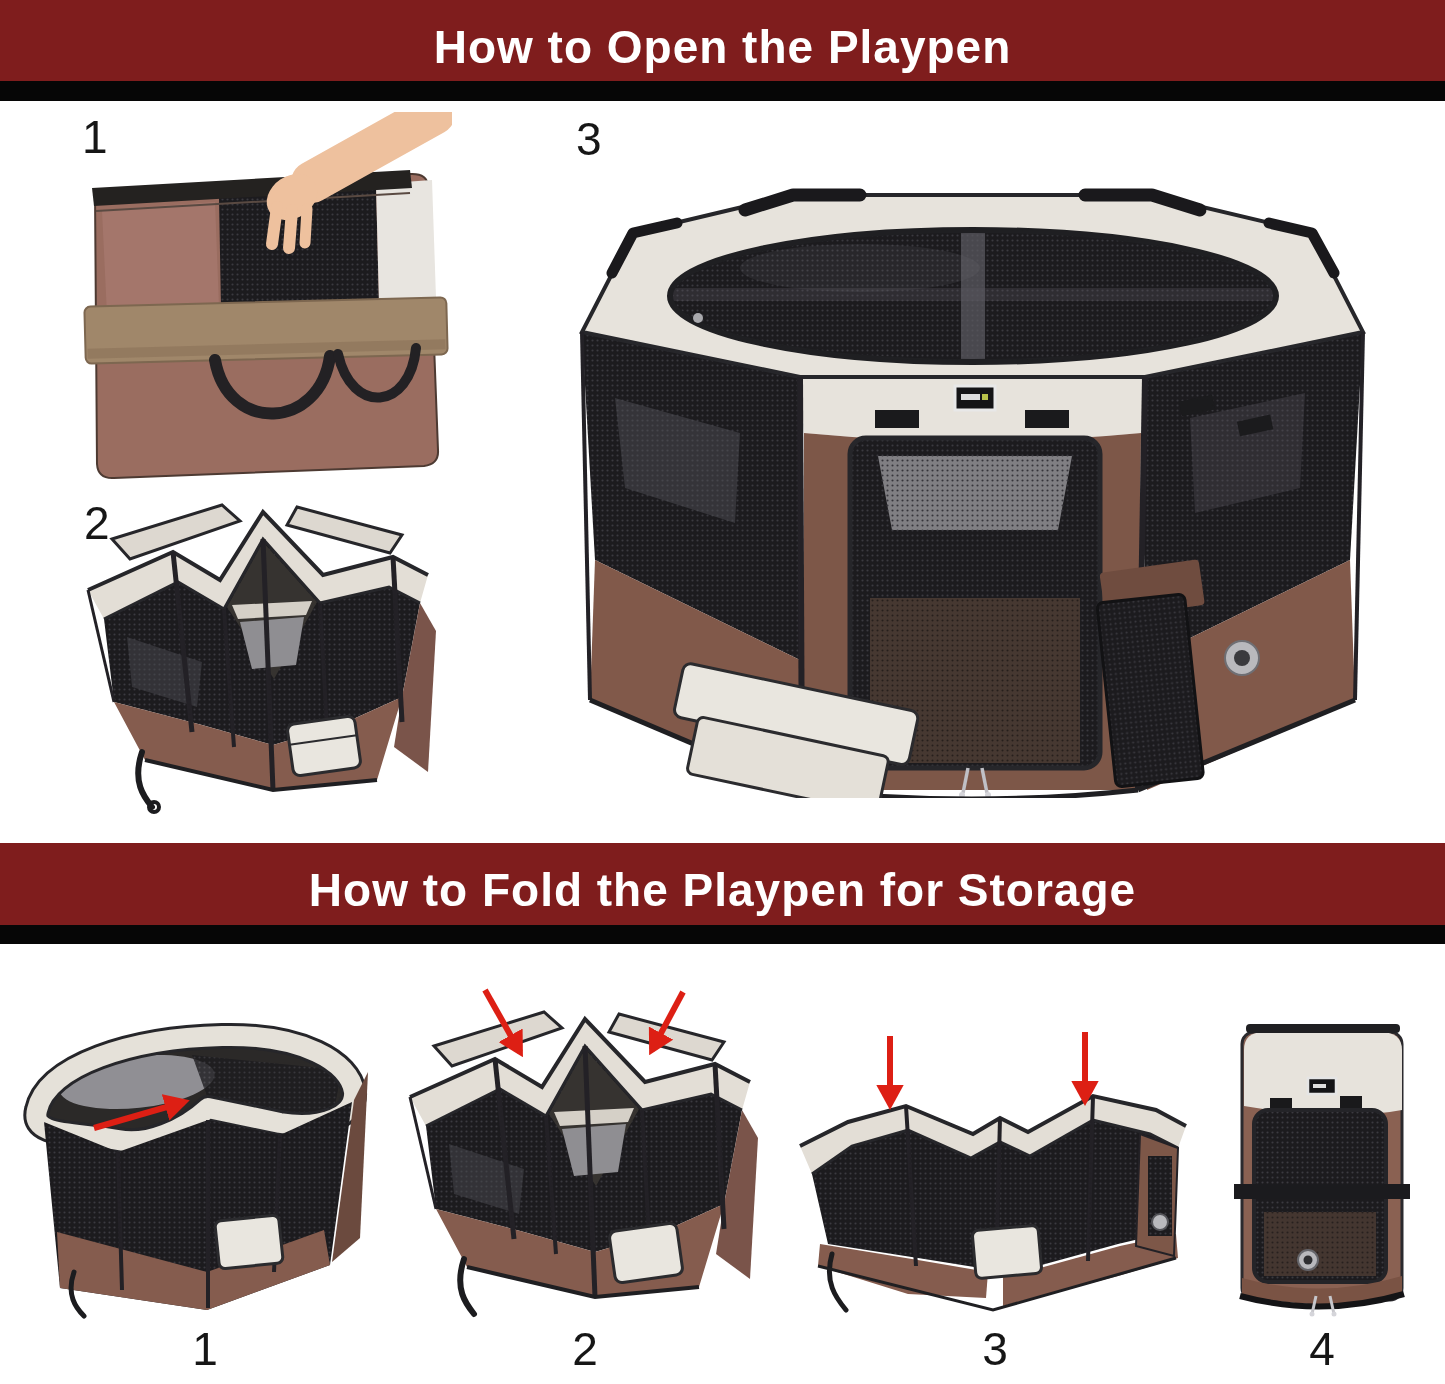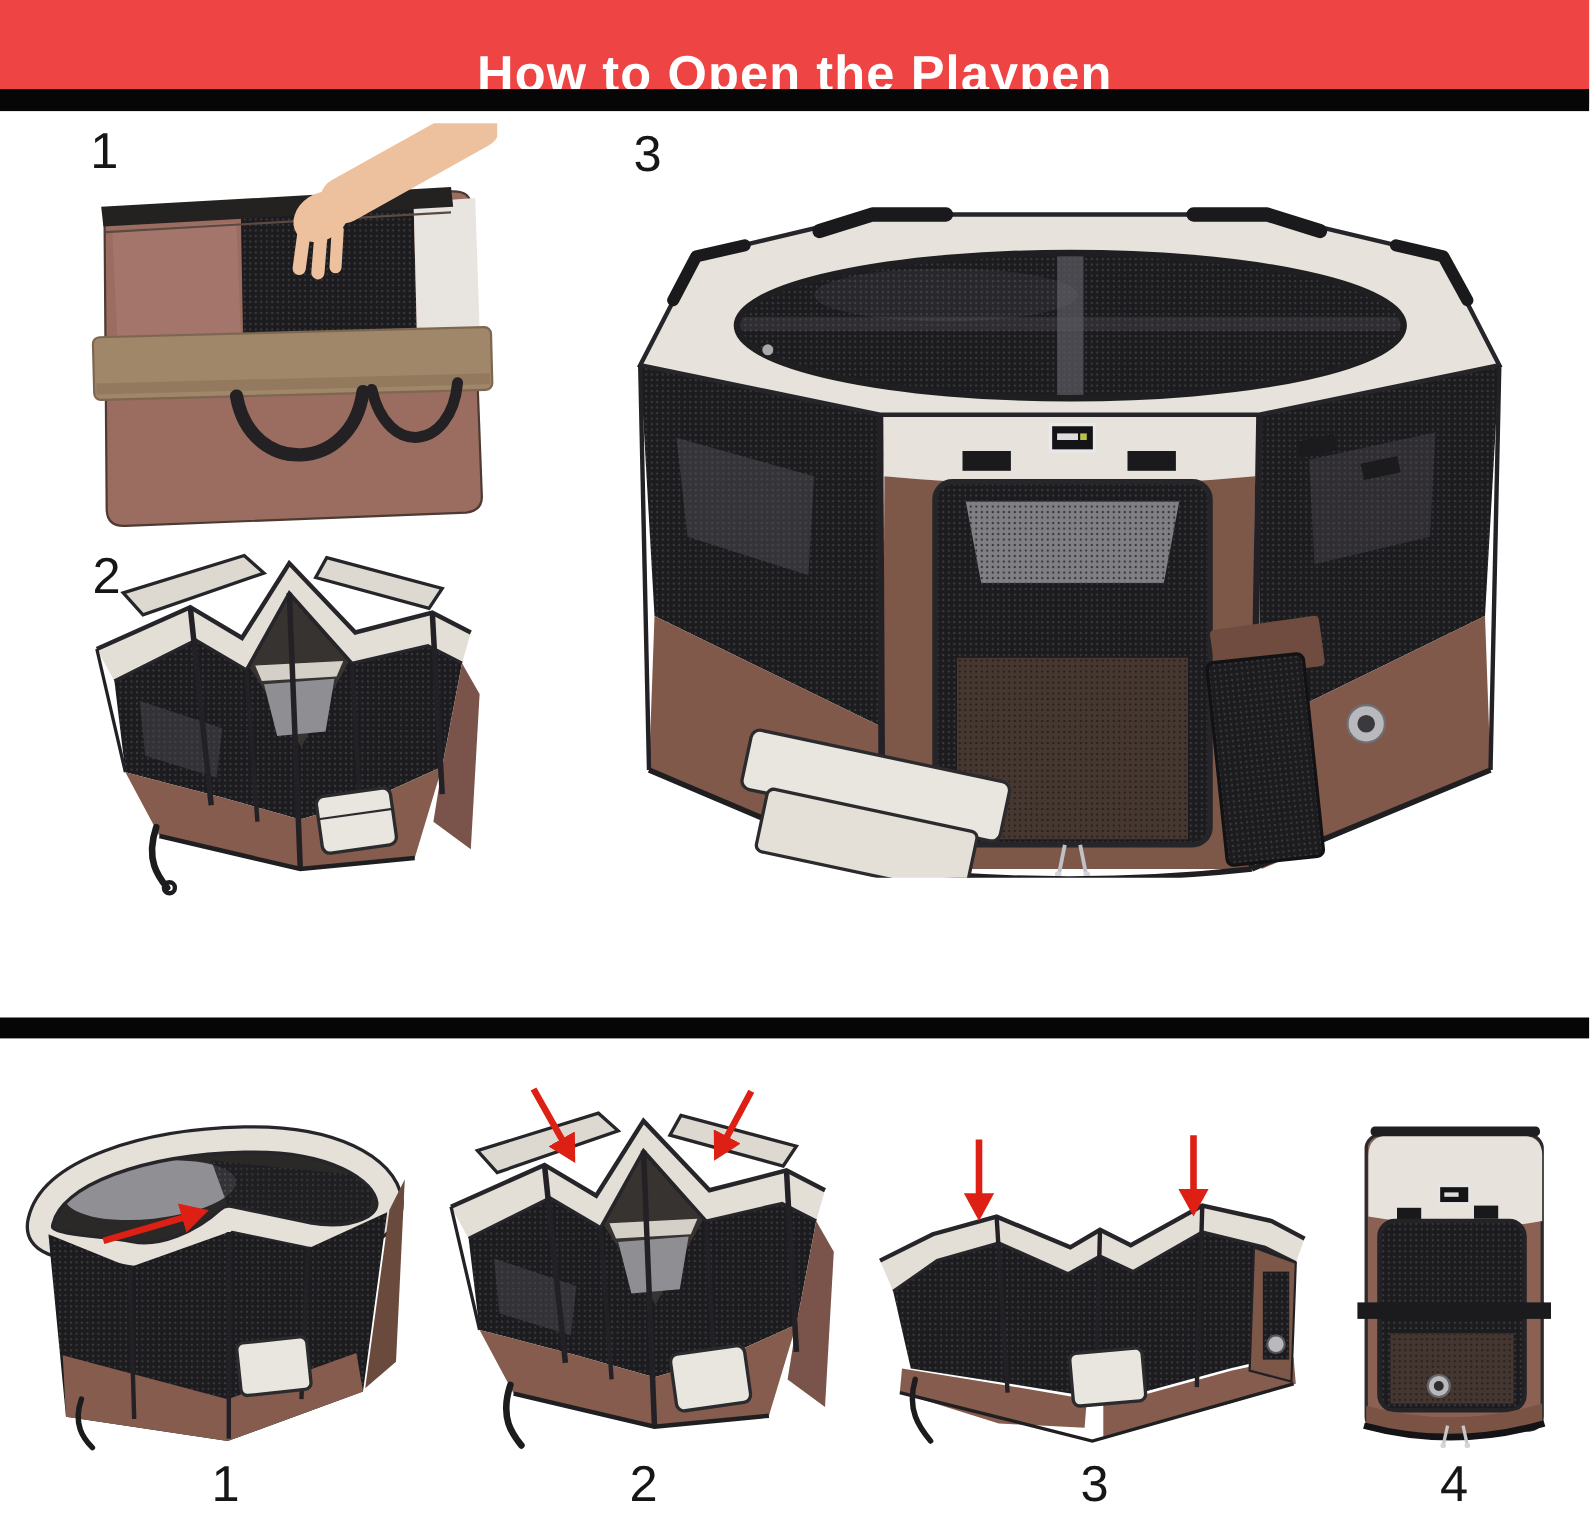--- a/index.html
+++ b/index.html
@@ -1,17 +1,17 @@
 <!DOCTYPE html>
 <html><head>
 <meta charset="utf-8">
 <style>
   html,body{margin:0;padding:0;}
   #page{position:relative;width:1445px;height:1384px;background:#ffffff;overflow:hidden;font-family:"Liberation Sans",sans-serif;}
-  .banner{position:absolute;left:0;width:1445px;height:94px;background:#ef4444;display:flex;align-items:flex-end;justify-content:center;}
+  .banner{position:absolute;left:0;width:1445px;height:94px;background:#7f1d1d;display:flex;align-items:center;justify-content:center;}
   .banner span{color:#ffffff;font-size:46px;font-weight:700;letter-spacing:1px;}
   .bar{position:absolute;left:0;width:1445px;background:#060606;}
   .step-num{position:absolute;font-size:46px;font-weight:400;color:#161616;line-height:1;}
   .fig{position:absolute;}
 </style>
 </head>
 <body>
 
 <div id="page">
 
@@ -158,20 +158,23 @@
     <path d="M73,263 L201,293 L305,283" fill="none" stroke="#1f1f22" stroke-width="4"></path>
     <g transform="rotate(-8 252 249)">
       <rect x="218" y="223" width="68" height="52" rx="7" fill="#e9e6df" stroke="#2b2b2e" stroke-width="3"></rect>
       <line x1="218" y1="243" x2="286" y2="243" stroke="#2b2b2e" stroke-width="2"></line>
     </g>
     <path d="M70,255 C60,285 72,300 80,310" fill="none" stroke="#1c1c1f" stroke-width="6" stroke-linecap="round"></path>
     <circle cx="82" cy="310" r="5" fill="none" stroke="#1c1c1f" stroke-width="4"></circle>
   </g>
 </svg>
 
+<div class="banner" style="top:843px">
+  <span>How to Fold the Playpen for Storage</span>
+</div>
 <div class="bar" style="top:925px;height:19px"></div>
 
 <svg class="fig" style="left:12px;top:1010px" width="360" height="312" viewBox="0 0 360 312">
   <g>
     <path d="M25,100 C35,55 120,28 210,26 C290,24 338,52 342,82 C344,106 310,120 268,113 L196,98 C172,120 135,136 106,130 C66,122 18,128 25,100 Z" fill="#2b2928"></path>
     <ellipse cx="125" cy="72" rx="78" ry="26" fill="#908f94" transform="rotate(-6 125 72)"></ellipse>
     <polygon points="180,45 330,60 320,110 200,100" fill="url(#meshD)" opacity="0.8"></polygon>
     <path d="M25,100 C35,55 120,28 210,26 C290,24 338,52 342,82 C344,106 310,120 268,113 L196,98 C172,120 135,136 106,130 C66,122 18,128 25,100 Z" fill="none" stroke="#26262a" stroke-width="26" stroke-linejoin="round"></path>
     <path d="M25,100 C35,55 120,28 210,26 C290,24 338,52 342,82 C344,106 310,120 268,113 L196,98 C172,120 135,136 106,130 C66,122 18,128 25,100 Z" fill="none" stroke="#e5e1d9" stroke-width="20" stroke-linejoin="round"></path>
     <polygon points="32,112 106,142 196,110 268,125 340,92 318,255 195,300 48,278" fill="url(#meshD)"></polygon>

